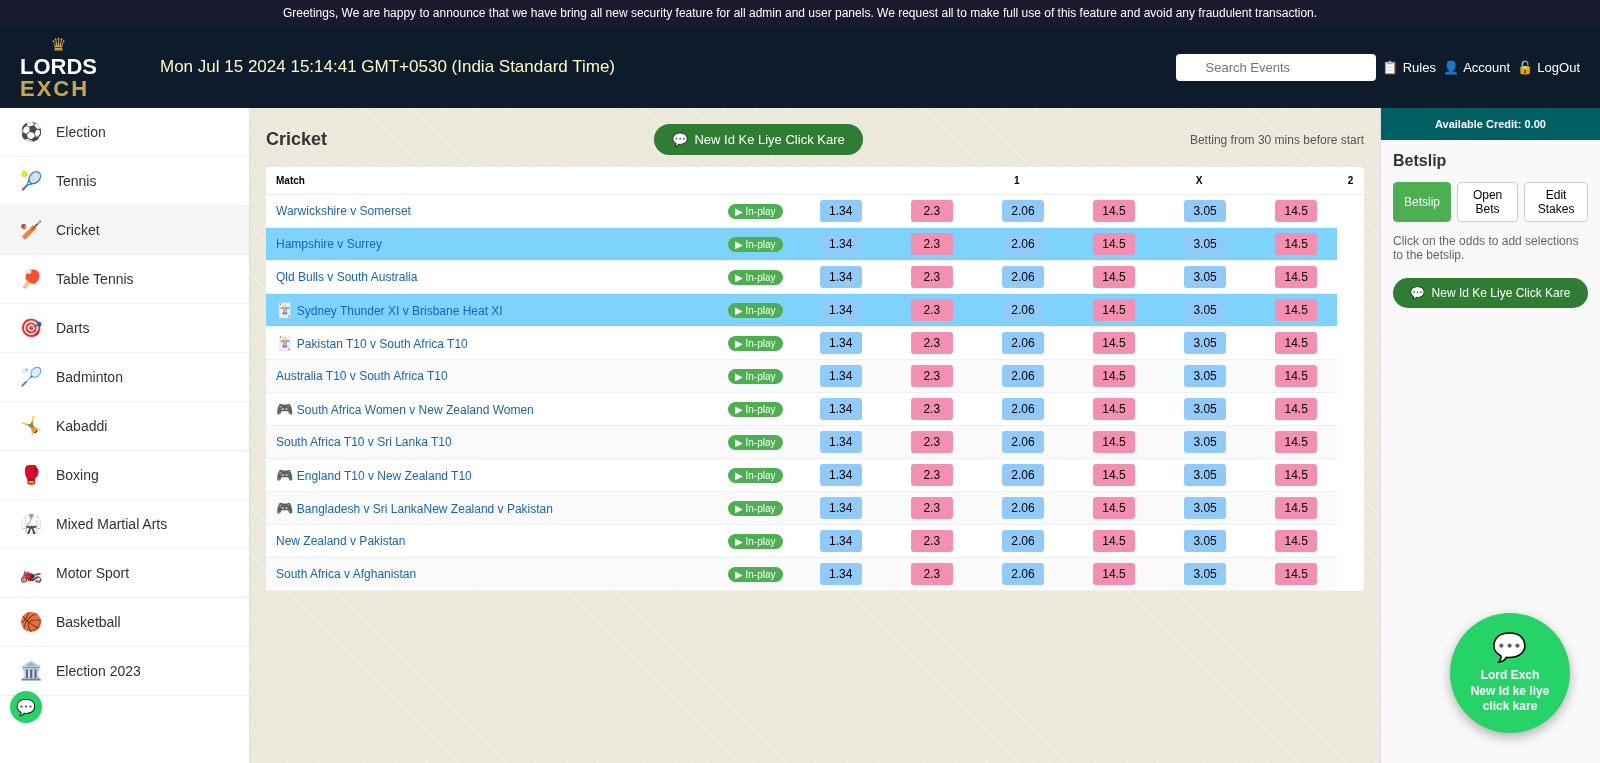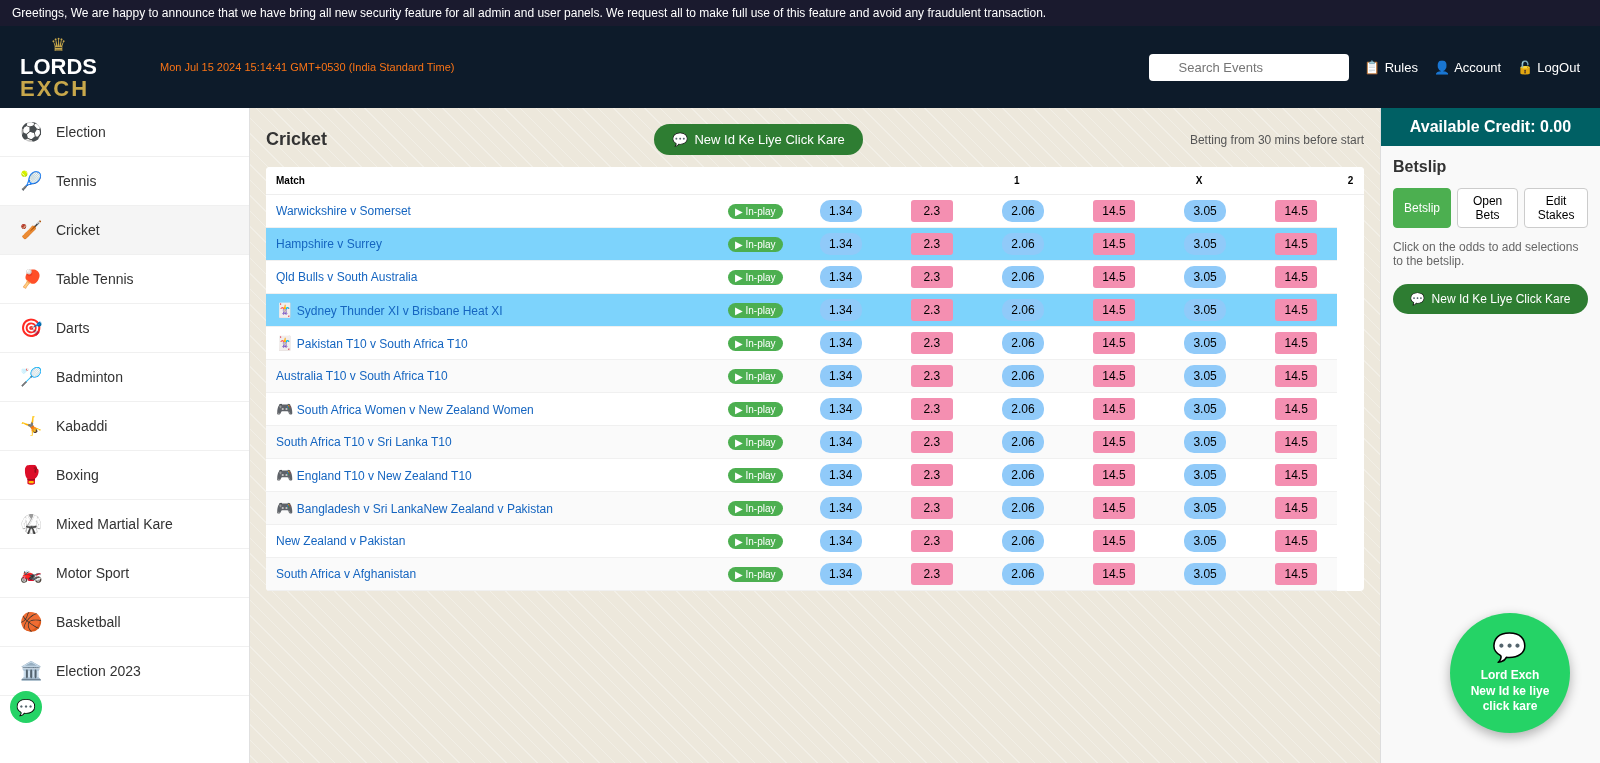--- a/index.html
+++ b/index.html
@@ -2,21 +2,21 @@
 <html><head>
   <meta charset="utf-8">
   <style>
     * { box-sizing: border-box; margin: 0; padding: 0; }
     body { font-family: Arial, sans-serif; background: #f0ede4; font-size: 13px; }
 
     
     .announcement-bar {
       background: #1a1a2e;
       color: #fff;
-      text-align: left;
+      text-align: center;
       padding: 6px 12px;
       font-size: 12px;
     }
 
     
     .header {
       background: #0d1b2a;
       display: flex;
       align-items: center;
       padding: 8px 20px;
@@ -30,28 +30,28 @@
     .logo-text {
       color: #fff;
       font-size: 22px;
       font-weight: bold;
       line-height: 1;
     }
     .logo-text .lords { color: #fff; margin-top: 15px; }
     .logo-text .exch { color: #c8a84b; letter-spacing: 2px; }
     .crown-icon { color: #c8a84b; font-size: 18px; display: block; text-align: center; }
     .datetime {
-      color: #f97316;
-      font-size: 11px;
+      color: #fef9c3;
+      font-size: 17px;
       flex: 1;
     }
     .header-right {
       display: flex;
       align-items: center;
-      gap: 16px;
+      gap: 7px;
     }
     .search-box {
       background: #fff;
       border: none;
       border-radius: 4px;
       padding: 6px 12px 6px 30px;
       font-size: 13px;
       width: 200px;
       position: relative;
     }
@@ -189,21 +189,21 @@
       border-radius: 10px;
       padding: 2px 7px;
       font-size: 10px;
       display: inline-flex;
       align-items: center;
       gap: 3px;
       white-space: nowrap;
     }
     .odds-back {
       background: #90caf9;
-      border-radius: 10px;
+      border-radius: 3px;
       padding: 4px 8px;
       min-width: 42px;
       display: inline-block;
       cursor: pointer;
     }
     .odds-lay {
       background: #f48fb1;
       border-radius: 3px;
       padding: 4px 8px;
       min-width: 42px;
@@ -218,21 +218,21 @@
       background: #f9f9f9;
       border-left: 1px solid #ddd;
       display: flex;
       flex-direction: column;
       flex-shrink: 0;
     }
     .available-credit {
       background: #006064;
       color: #fff;
       padding: 10px 16px;
-      font-size: 16px;
+      font-size: 11px;
       font-weight: bold;
       text-align: center;
     }
     .betslip-content {
       padding: 12px;
       flex: 1;
     }
     .betslip-title {
       font-size: 16px;
       font-weight: bold;
@@ -388,21 +388,21 @@
       <div class="sidebar-item">
     <span class="sidebar-icon">🤸</span>
     <span>Kabaddi</span>
   </div>
       <div class="sidebar-item">
     <span class="sidebar-icon">🥊</span>
     <span>Boxing</span>
   </div>
       <div class="sidebar-item">
     <span class="sidebar-icon">🥋</span>
-    <span>Mixed Martial Kare</span>
+    <span>Mixed Martial Arts</span>
   </div>
       <div class="sidebar-item">
     <span class="sidebar-icon">🏍️</span>
     <span>Motor Sport</span>
   </div>
       <div class="sidebar-item">
     <span class="sidebar-icon">🏀</span>
     <span>Basketball</span>
   </div>
       <div class="sidebar-item">

